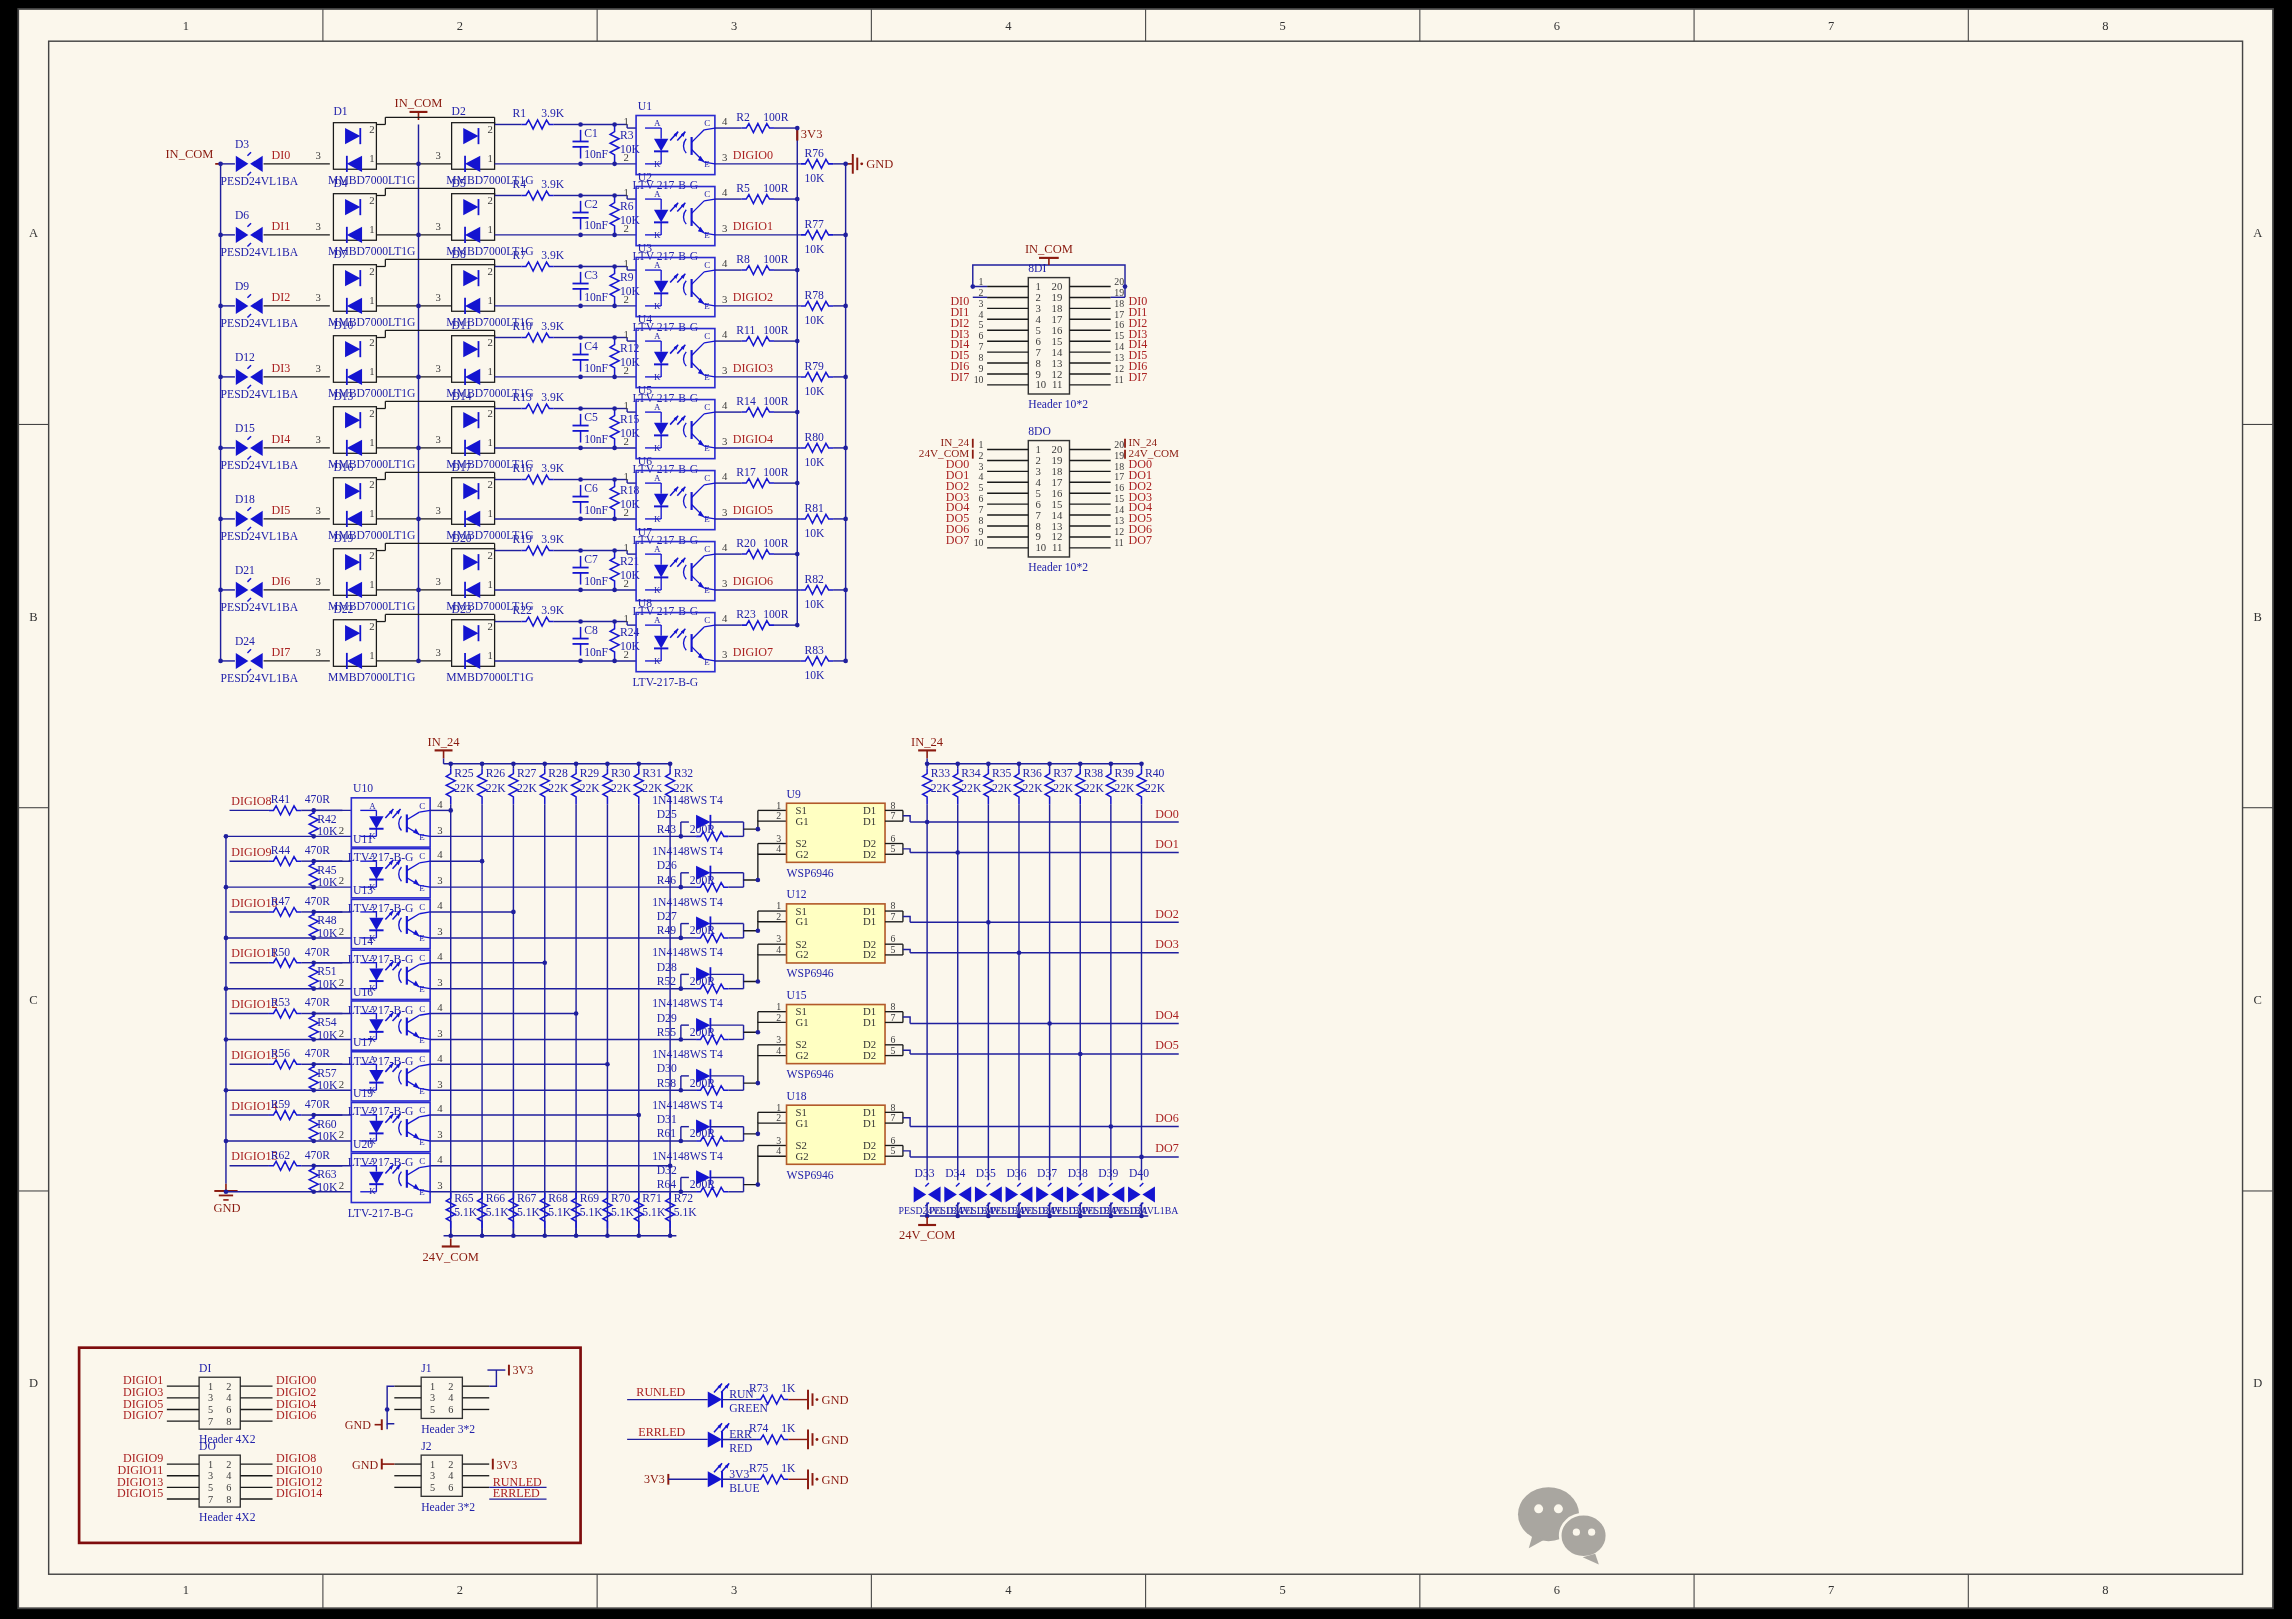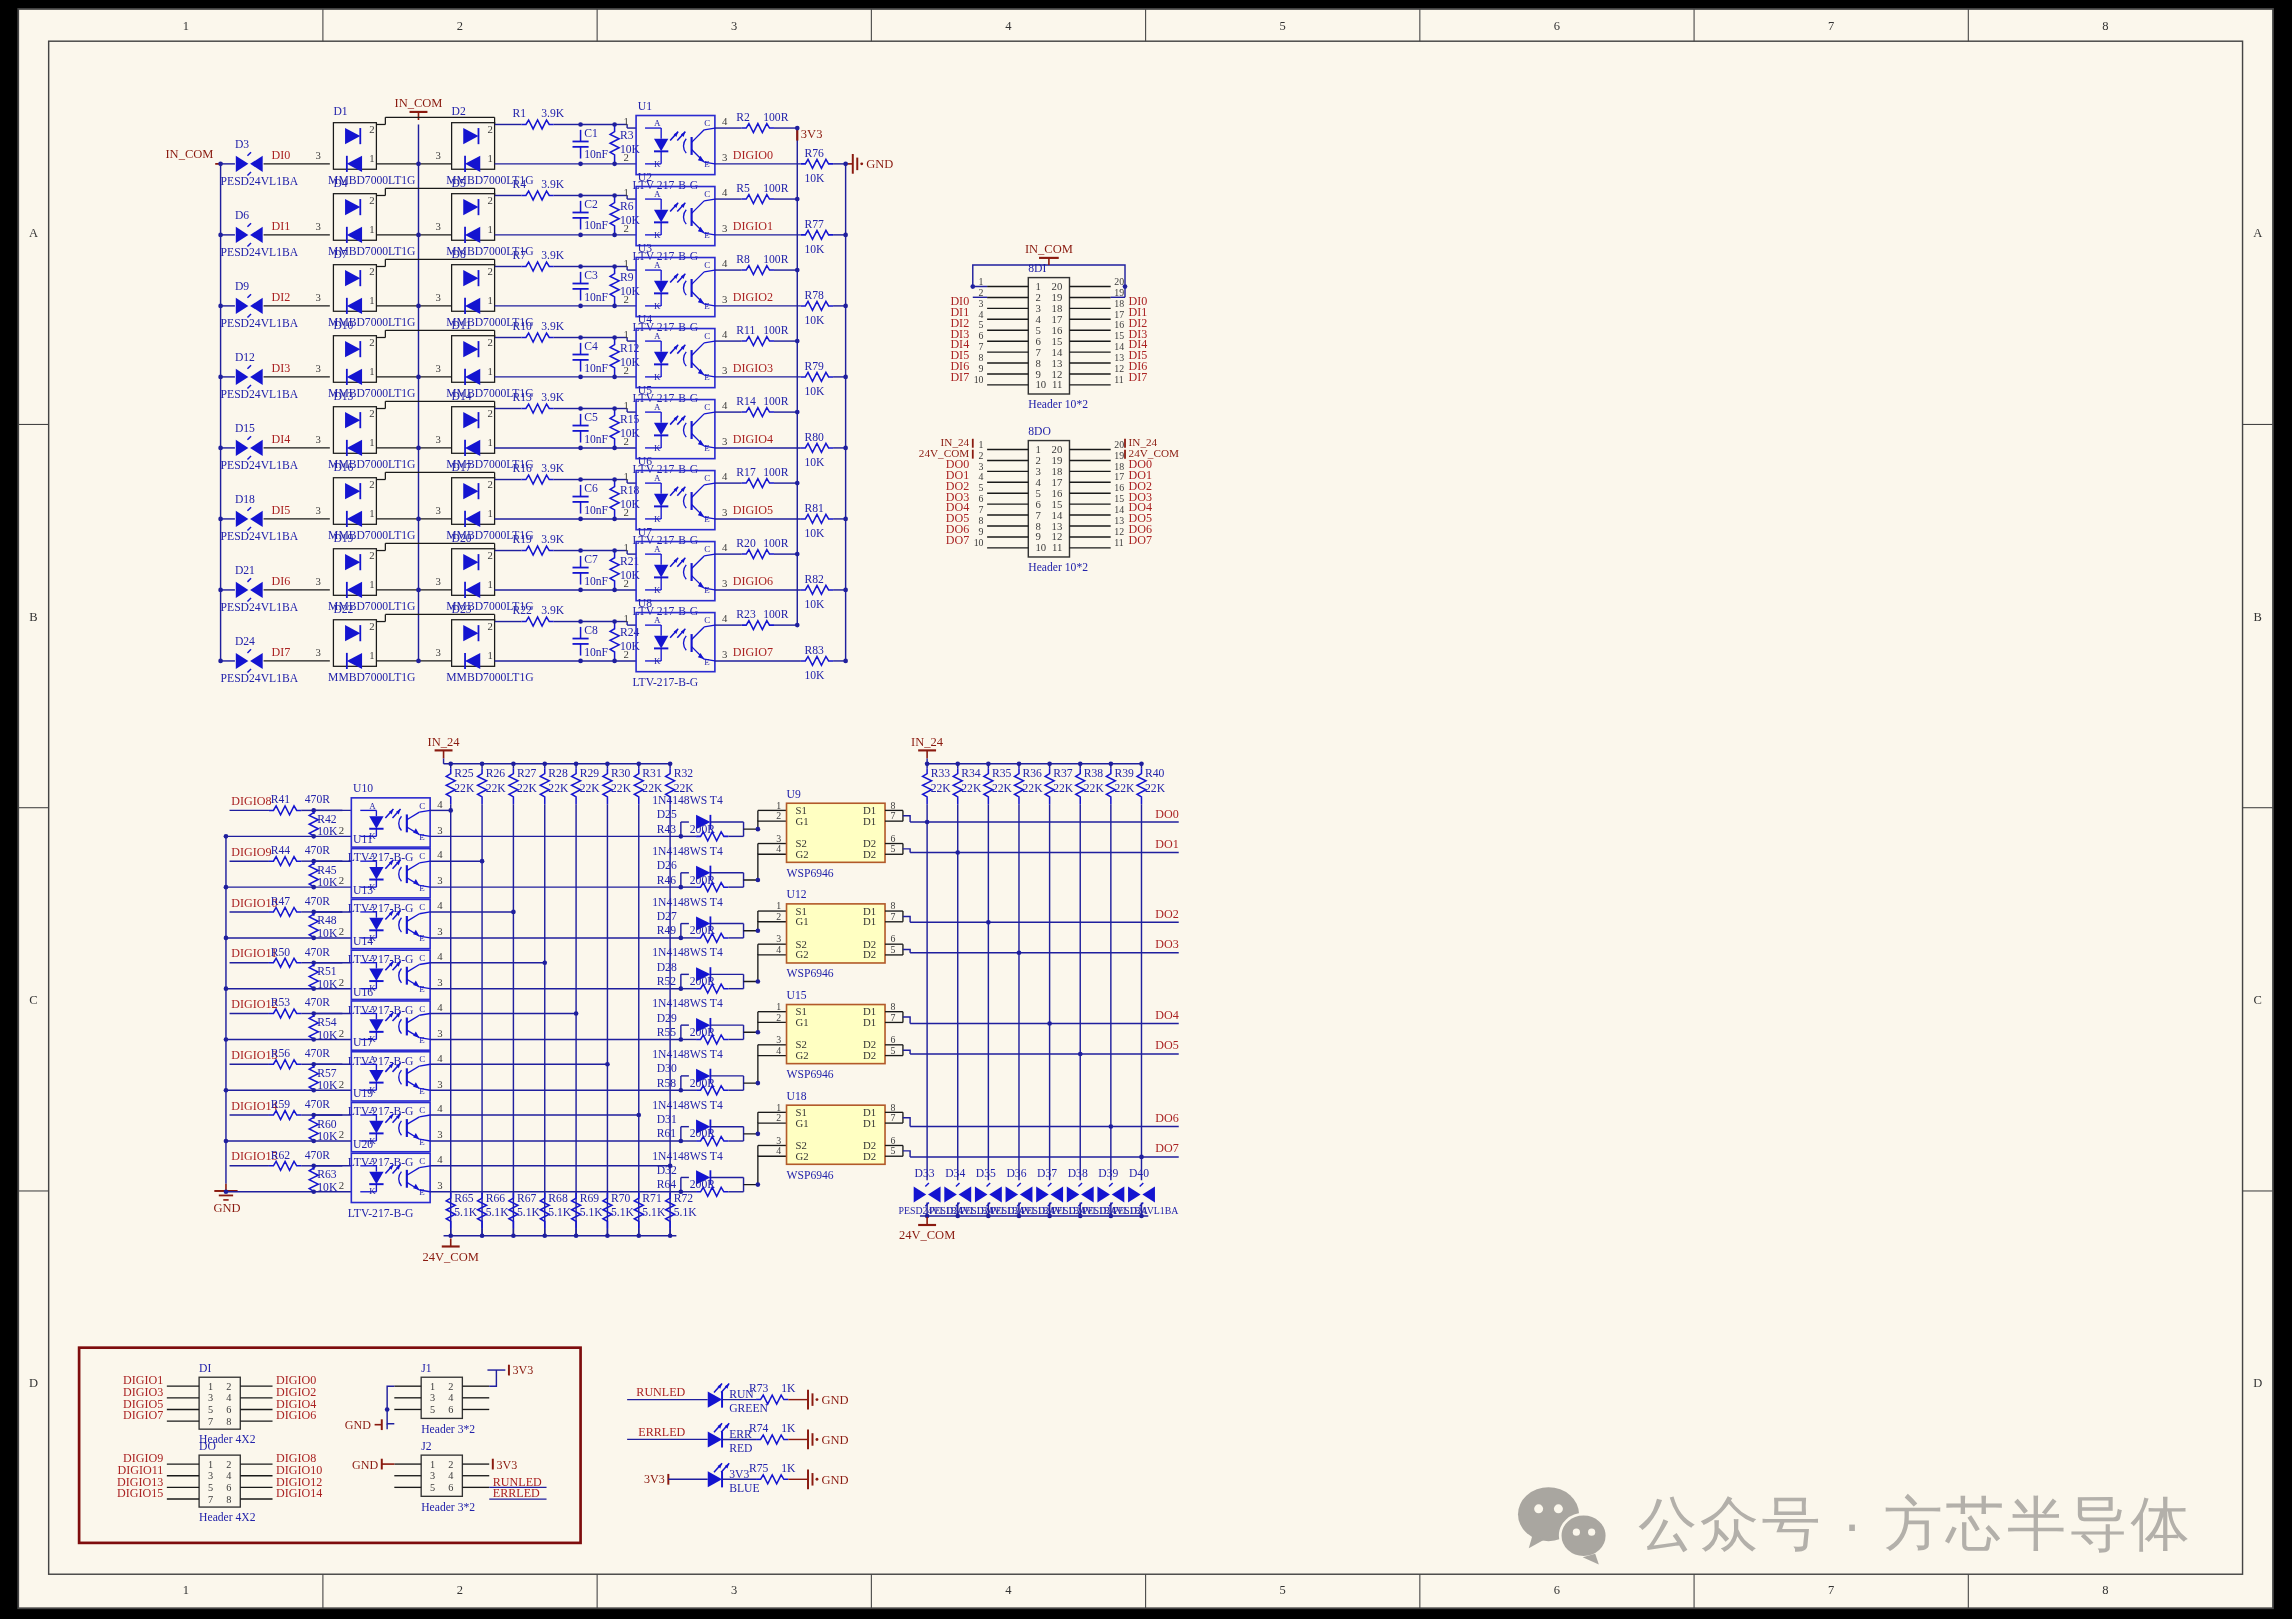--- a/index.html
+++ b/index.html
@@ -2261,16 +2261,15 @@
     <svg width="106" height="90" viewBox="0 0 118 100">
       <ellipse cx="44" cy="38" rx="34" ry="30" fill="#a9a6a0"></ellipse>
       <polygon points="26,62 22,76 40,66" fill="#a9a6a0"></polygon>
       <circle cx="33" cy="32" r="5" fill="#fbf7ec"></circle>
       <circle cx="55" cy="32" r="5" fill="#fbf7ec"></circle>
       <ellipse cx="83" cy="62" rx="26" ry="24" fill="#a9a6a0" stroke="#fbf7ec" stroke-width="3"></ellipse>
       <polygon points="96,82 100,94 82,86" fill="#a9a6a0"></polygon>
       <circle cx="75" cy="58" r="4" fill="#fbf7ec"></circle>
       <circle cx="92" cy="58" r="4" fill="#fbf7ec"></circle>
     </svg>
-    <span class="wm-text">公众号 · 方芯半导体</span>
   </div>
 </div>
 
 
 </body></html>

